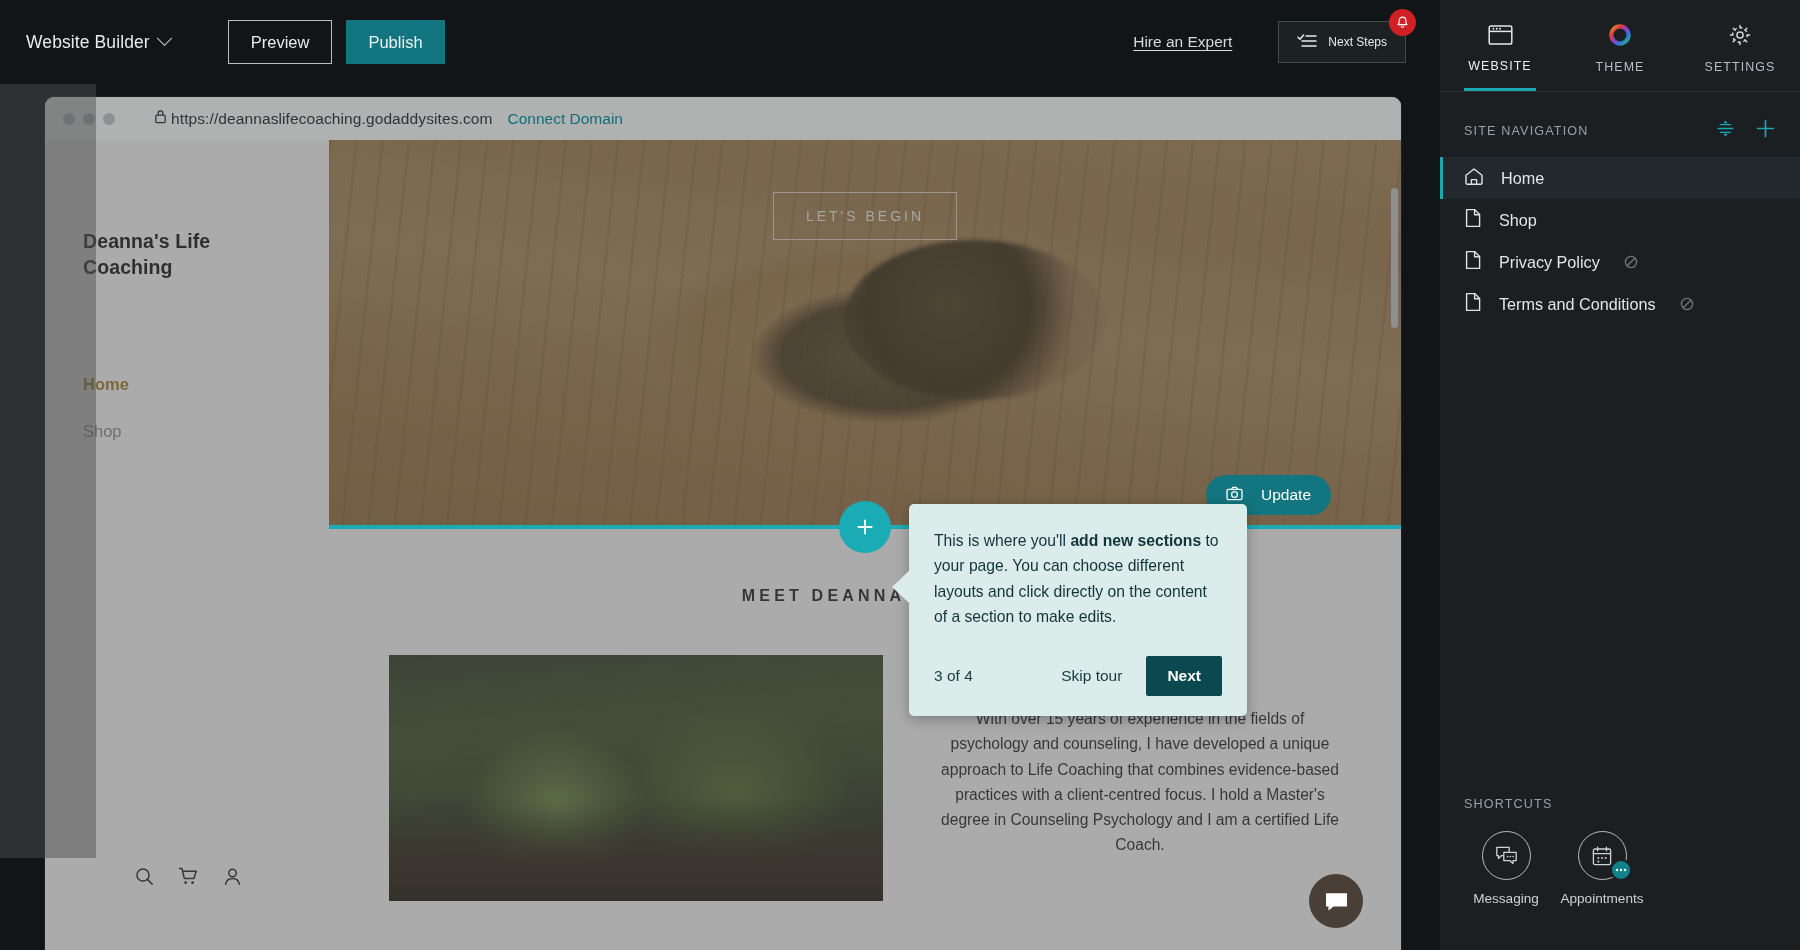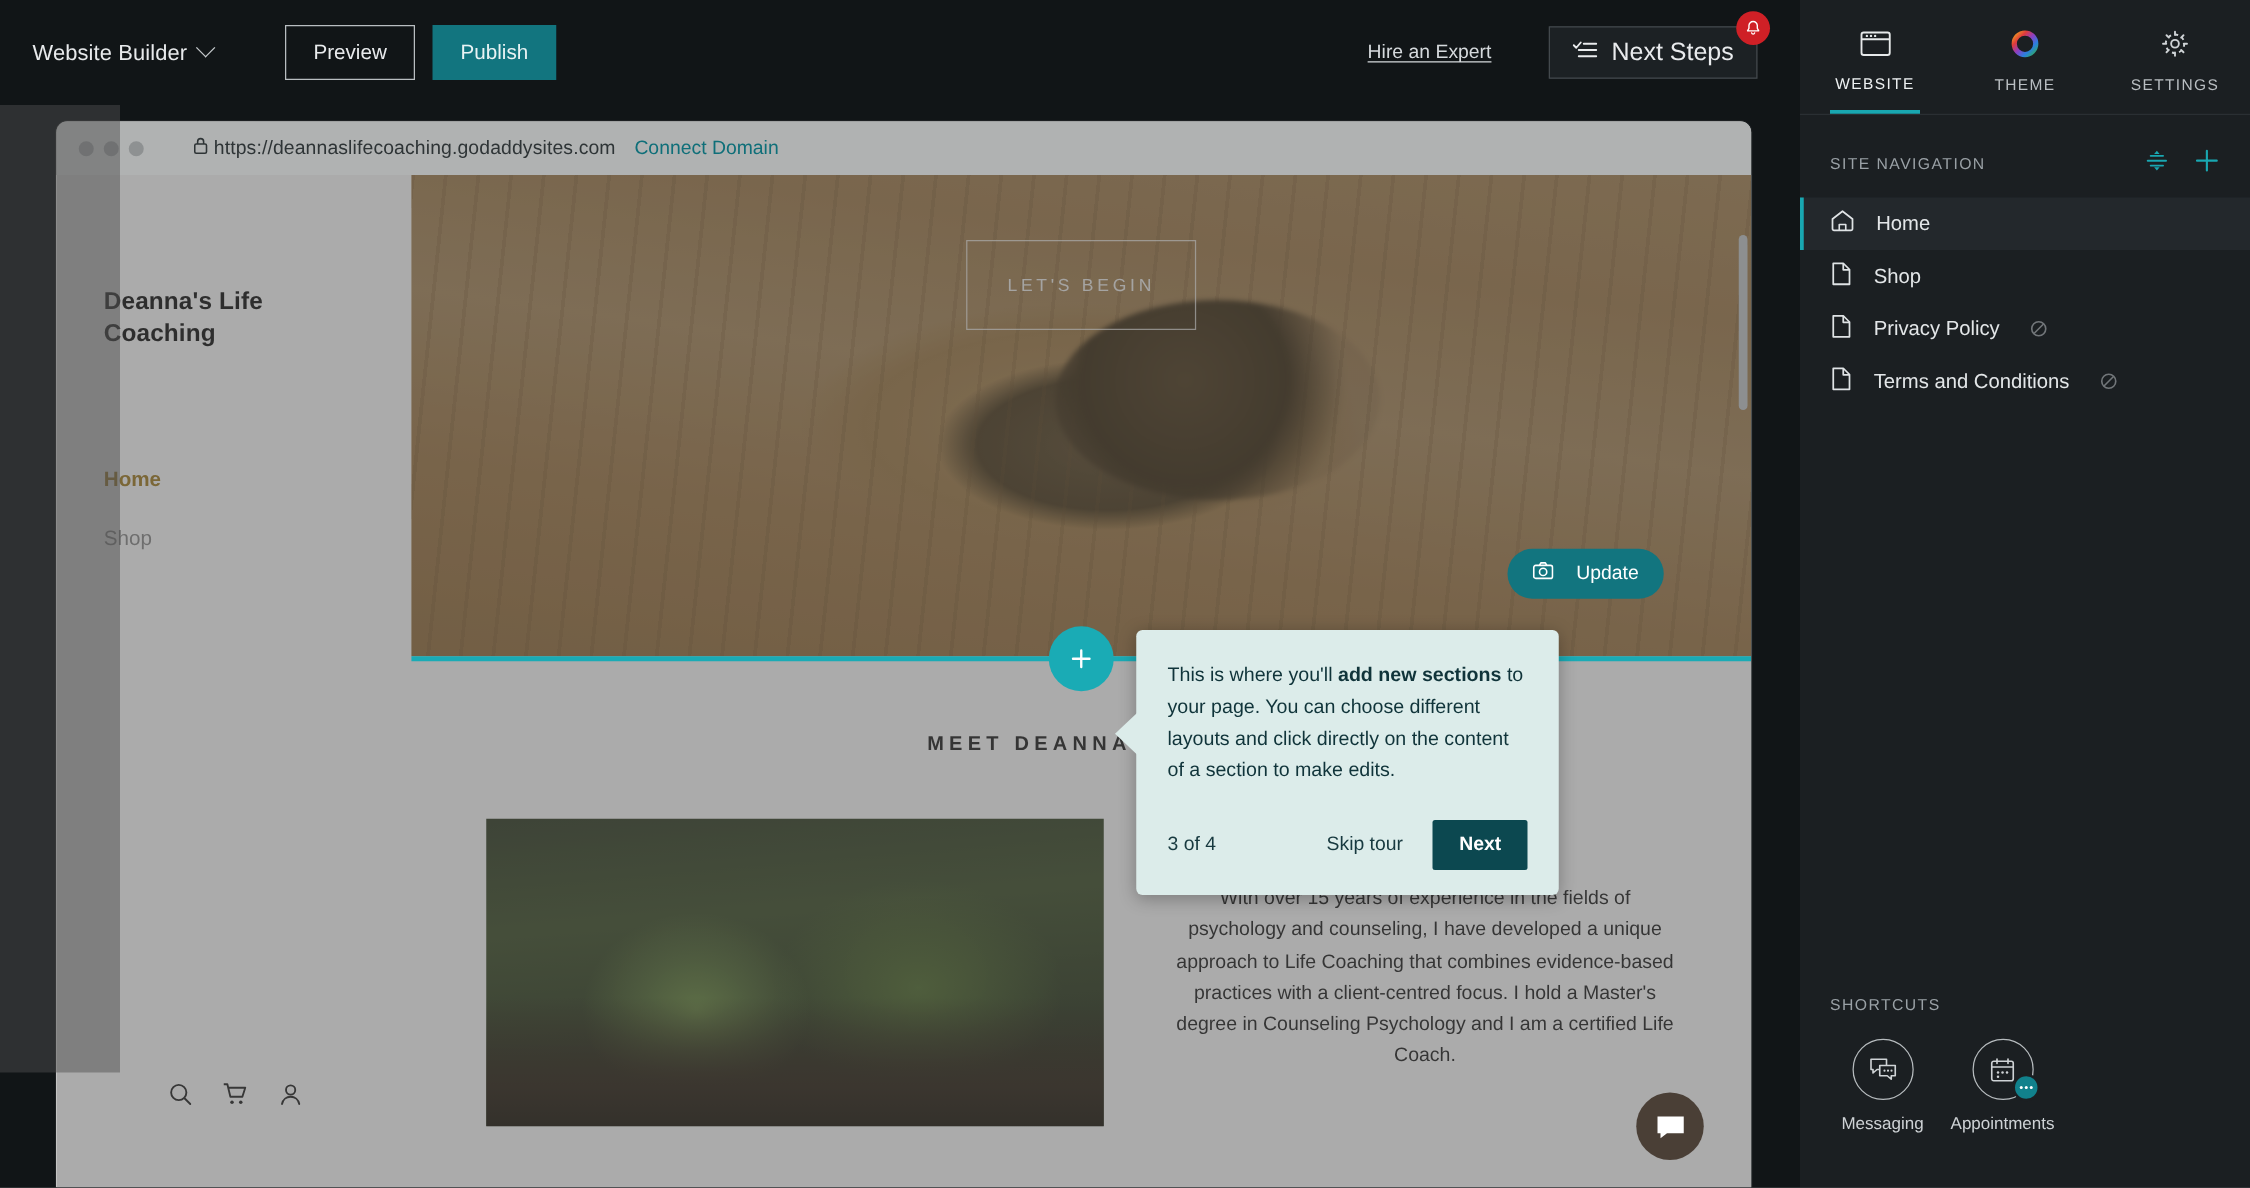--- a/index.html
+++ b/index.html
@@ -51,21 +51,21 @@
   }
   .spacer { flex: 1; }
   .hire-link {
     color: #d6dadd; font-size: 15.5px; text-decoration: underline;
     text-underline-offset: 3px; cursor: pointer; margin-right: 46px;
   }
   .next-steps-wrap { position: relative; margin-right: 8px; }
   .btn-next-steps {
     display: flex; align-items: center; gap: 11px;
     border: 1px solid #43494d; background: #1c2124;
-    color: #e9ebed; font-size: 20px; font-family: inherit;
+    color: #e9ebed; font-size: 12px; font-family: inherit;
     height: 42px; padding: 0 18px; cursor: pointer;
   }
   .bell-badge {
     position: absolute; top: -12px; right: -10px;
     width: 27px; height: 27px; border-radius: 50%;
     background: #cf2026; display: flex; align-items: center; justify-content: center;
   }
 
   
   .browser {
@@ -133,25 +133,25 @@
   .hero::after{
     content:""; position:absolute; left:48%; top:26%;
     width: 260px; height: 160px; border-radius: 50%;
     background: radial-gradient(circle at 40% 40%, #4e3b1d 0%, #3a2a12 45%, rgba(58,42,18,.1) 70%);
     filter: blur(2px);
   }
   .hero-scrim { position:absolute; inset:0; background: rgba(40,30,14,.18); }
   .btn-lets-begin {
     position: absolute; left: 50%; top: 52px; transform: translateX(-50%);
     border: 1.5px solid rgba(255,255,255,.72); color: #f3f1ee;
-    letter-spacing: 3px; font-size: 14px; padding: 27px 32px;
+    letter-spacing: 3px; font-size: 14px; padding: 15px 32px;
     background: transparent; font-family: inherit; cursor: pointer; z-index: 3;
   }
   .btn-update {
-    position: absolute; right: 70px; bottom: 46px; z-index: 30;
+    position: absolute; right: 70px; bottom: 10px; z-index: 30;
     background: #12757f; color: #fff; border: none; border-radius: 22px;
     height: 40px; padding: 0 20px; display: flex; align-items: center; gap: 18px;
     font-size: 15.5px; font-family: inherit; cursor: pointer;
   }
 
   .teal-rule { height: 4px; background: #1aabb5; position: relative; z-index: 26; }
   .add-section-btn {
     position: absolute; left: 50%; top: 50%;
     transform: translate(-50%,-50%);
     width: 52px; height: 52px; border-radius: 50%;

